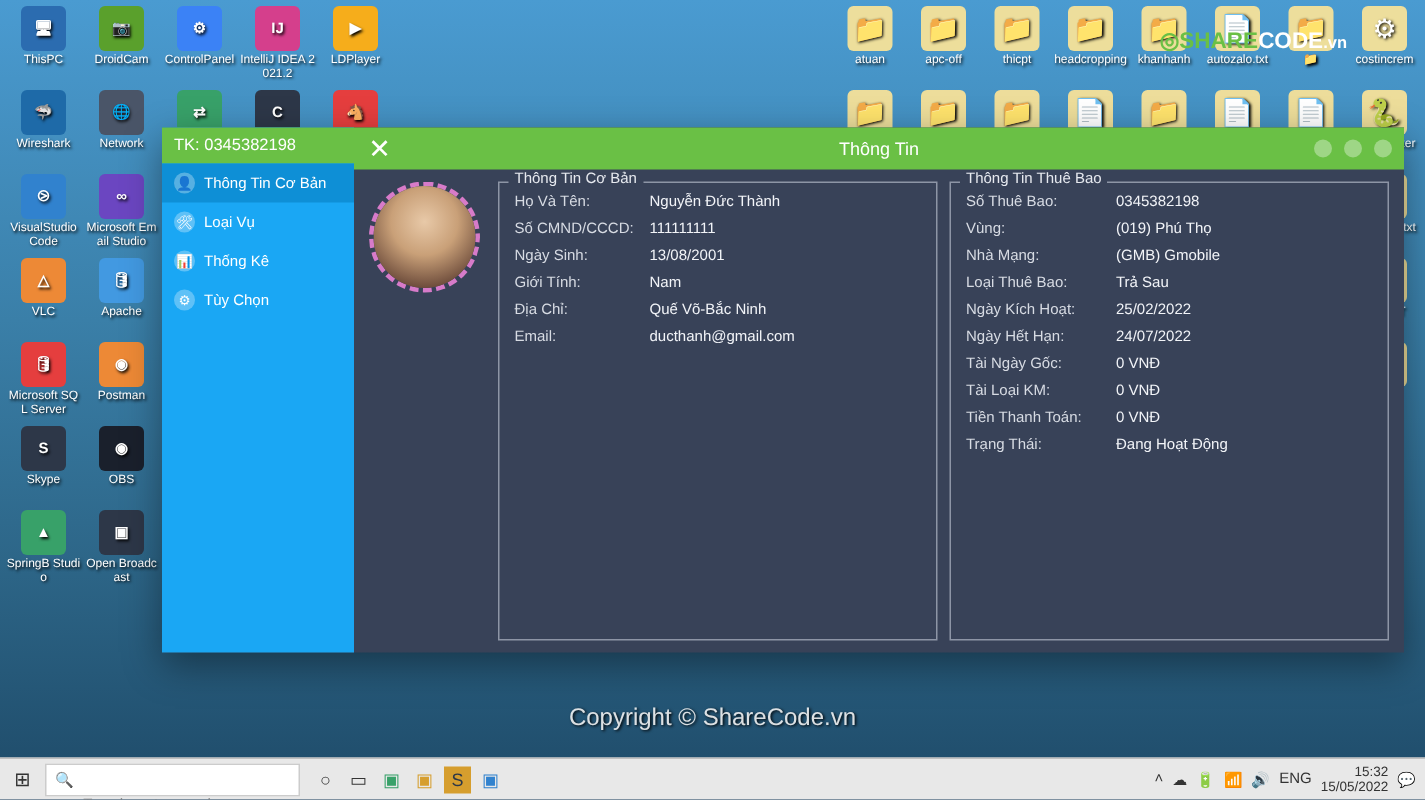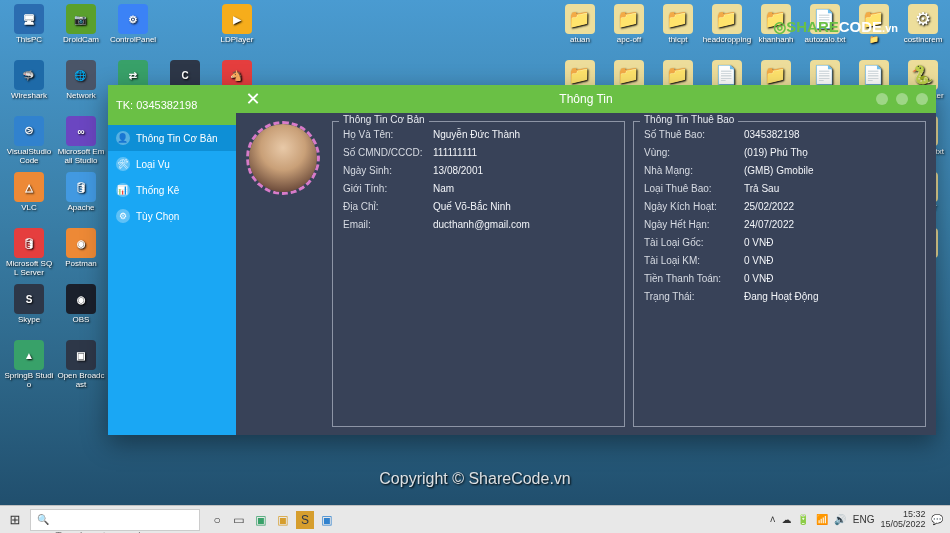--- a/index.html
+++ b/index.html
@@ -16,21 +16,21 @@
 .watermark-logo .green { color: #6ac045; }
 .watermark-center { position: absolute; left: 50%; transform: translateX(-50%); font-size: 16px; color: rgba(255,255,255,0.85); text-shadow: 1px 1px 2px #000; font-weight: 500; }
 .watermark-top { top: 92px; }
 .watermark-bottom { bottom: 45px; }
 
 
 .app-window { position: absolute; left: 108px; top: 85px; width: 828px; height: 350px; background: #384258; display: flex; box-shadow: 0 8px 24px rgba(0,0,0,0.4); }
 
 
 .sidebar { width: 128px; background: #1aa7f4; display: flex; flex-direction: column; color: #fff; font-size: 10px; }
-.acct-bar { height: 40px; background: #6ac045; display: flex; align-items: center; padding: 0 8px; font-size: 11px; }
+.acct-bar { height: 24px; background: #6ac045; display: flex; align-items: center; padding: 0 8px; font-size: 11px; }
 .side-item { display: flex; align-items: center; gap: 6px; padding: 6px 8px; cursor: pointer; }
 .side-item.active { background: #0e8fd6; }
 .side-ico { width: 14px; height: 14px; border-radius: 50%; background: rgba(255,255,255,0.3); display: flex; align-items: center; justify-content: center; font-size: 9px; }
 
 
 .main { flex: 1; display: flex; flex-direction: column; }
 .titlebar { height: 28px; background: #6ac045; display: flex; align-items: center; color: #fff; font-size: 12px; position: relative; }
 .close-btn { width: 34px; height: 28px; display: flex; align-items: center; justify-content: center; font-size: 18px; color: #fff; cursor: pointer; }
 .title-text { position: absolute; left: 50%; transform: translateX(-50%); }
 .win-ctrl { margin-left: auto; display: flex; gap: 8px; padding-right: 8px; }
@@ -65,20 +65,24 @@
       <div class="ico" style="background:#2b6cb0;color:#fff;font-size:10px;font-weight:bold">🖥</div>
       <span class="lbl">ThisPC</span>
     </div>
     <div class="icon-cell" style="left: 56px; top: 4px;">
       <div class="ico" style="background:#5aa02c;color:#fff;font-size:10px;font-weight:bold">📷</div>
       <span class="lbl">DroidCam</span>
     </div>
     <div class="icon-cell" style="left: 108px; top: 4px;">
       <div class="ico" style="background:#3b82f6;color:#fff;font-size:10px;font-weight:bold">⚙</div>
       <span class="lbl">ControlPanel</span>
+    </div>
+    <div class="icon-cell" style="left: 160px; top: 4px;">
+      <div class="ico" style="background:#d53f8c;color:#fff;font-size:10px;font-weight:bold">IJ</div>
+      <span class="lbl">IntelliJ IDEA 2021.2</span>
     </div>
     <div class="icon-cell" style="left: 212px; top: 4px;">
       <div class="ico" style="background:#f6ad1b;color:#fff;font-size:10px;font-weight:bold">▶</div>
       <span class="lbl">LDPlayer</span>
     </div>
     <div class="icon-cell" style="left: 4px; top: 60px;">
       <div class="ico" style="background:#1e6aa8;color:#fff;font-size:10px;font-weight:bold">🦈</div>
       <span class="lbl">Wireshark</span>
     </div>
     <div class="icon-cell" style="left: 56px; top: 60px;">
@@ -428,21 +432,21 @@
             <div class="k">Vùng:</div>
             <div class="v">(019) Phú Thọ</div>
             <div class="k">Nhà Mạng:</div>
             <div class="v">(GMB) Gmobile</div>
             <div class="k">Loại Thuê Bao:</div>
             <div class="v">Trả Sau</div>
             <div class="k">Ngày Kích Hoạt:</div>
             <div class="v">25/02/2022</div>
             <div class="k">Ngày Hết Hạn:</div>
             <div class="v">24/07/2022</div>
-            <div class="k">Tài Loại Gốc:</div>
+            <div class="k">Tài Ngày Gốc:</div>
             <div class="v">0 VNĐ</div>
             <div class="k">Tài Loại KM:</div>
             <div class="v">0 VNĐ</div>
             <div class="k">Tiền Thanh Toán:</div>
             <div class="v">0 VNĐ</div>
             <div class="k">Trạng Thái:</div>
             <div class="v">Đang Hoạt Động</div>
           </div>
       </div>
     </div>

